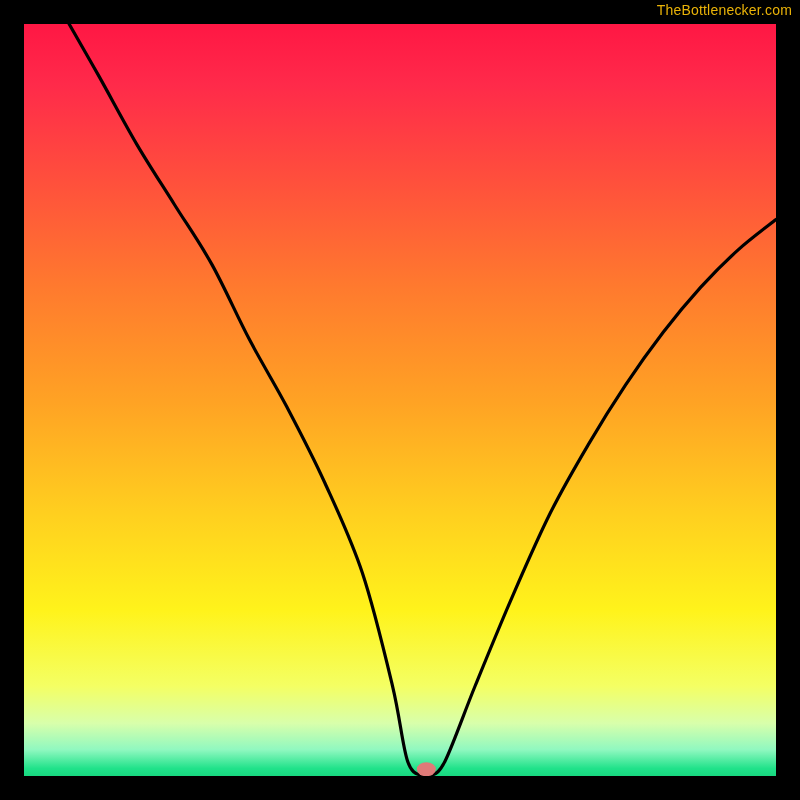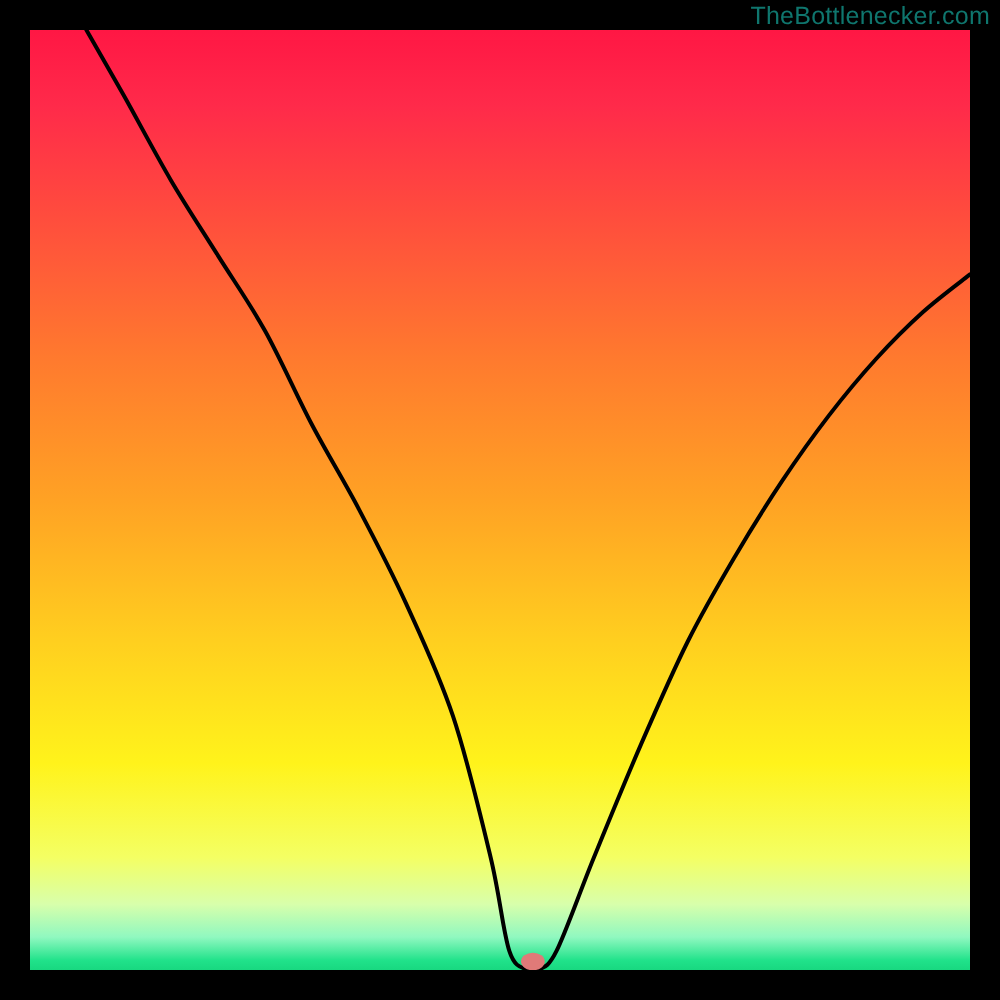--- a/index.html
+++ b/index.html
@@ -26,22 +26,22 @@
   }
   .plot-area svg {
     display: block;
     width: 100%;
     height: 100%;
   }
   .watermark {
     position: absolute;
     top: 2px;
     right: 8px;
-    color: #0f766e;
-    font-size: 20px;
+    color: #eab308;
+    font-size: 14px;
     font-weight: 500;
     letter-spacing: 0.2px;
     user-select: none;
   }
 </style>
 </head>
 <body>
 
 <div class="stage">
   <div class="watermark">TheBottlenecker.com</div>

